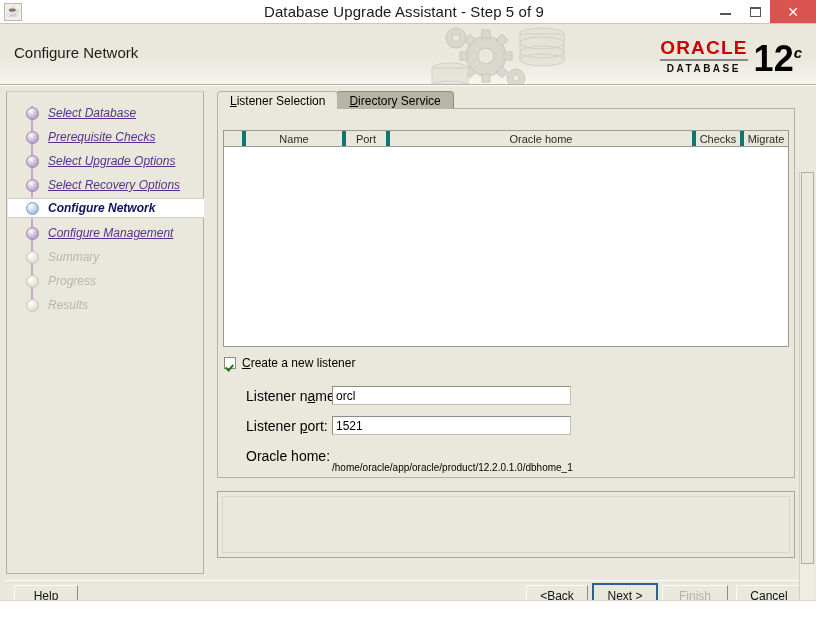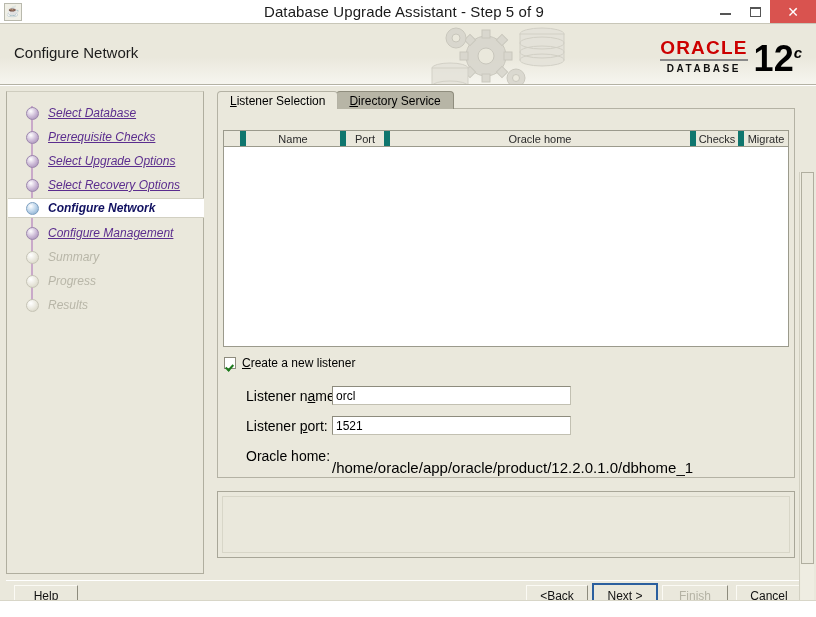--- a/index.html
+++ b/index.html
@@ -246,21 +246,21 @@
   #table-head {
     display: flex;
     height: 16px;
     background: #eae8dc;
     border-bottom: 1px solid #9b9a8c;
   }
   .th {
     display: flex; align-items: center; justify-content: center;
     font-size: 11px;
     color: #2a2a2a;
-    border-right: 6px solid #0f766e;
+    border-right: 4px solid #0f766e;
     height: 100%;
     overflow: hidden;
     white-space: nowrap;
   }
   .th:last-child { border-right: none; }
   #table-body {
     height: 199px;
     background: #ffffff;
   }
 
@@ -309,21 +309,21 @@
     border: 1px solid #8d8b7d;
     border-right-color: #c2c0b2;
     border-bottom-color: #c2c0b2;
     font-family: "Liberation Sans", sans-serif;
     font-size: 12px;
     color: #000;
     padding: 0 3px;
     outline: none;
   }
   .field-static {
-    font-size: 15px;
+    font-size: 10px;
     white-space: nowrap;
     margin-top: 23px;
   }
 
   
   #infopanel {
     position: absolute; left: 5px; top: 404px;
     width: 578px; height: 67px;
     background: #eae8dc;
     border: 1px solid #a8a698;

